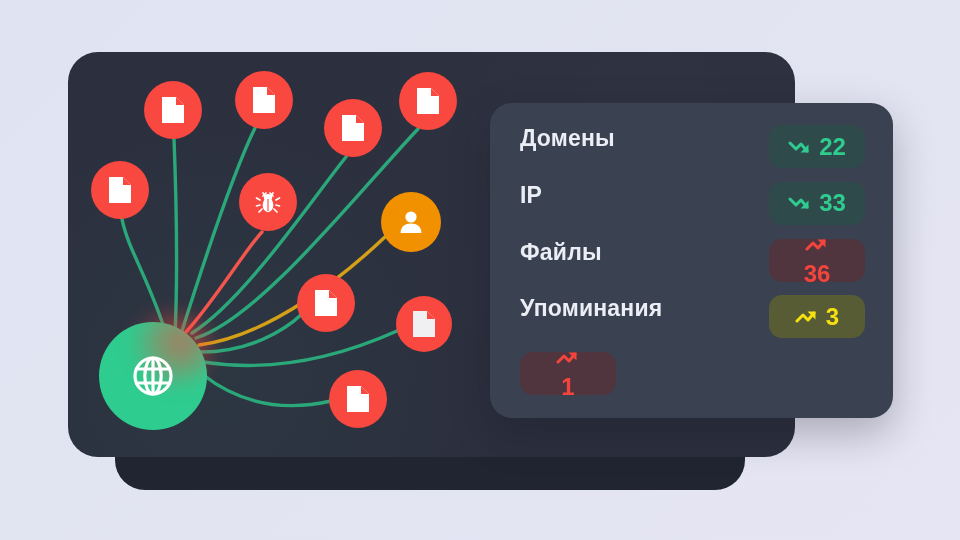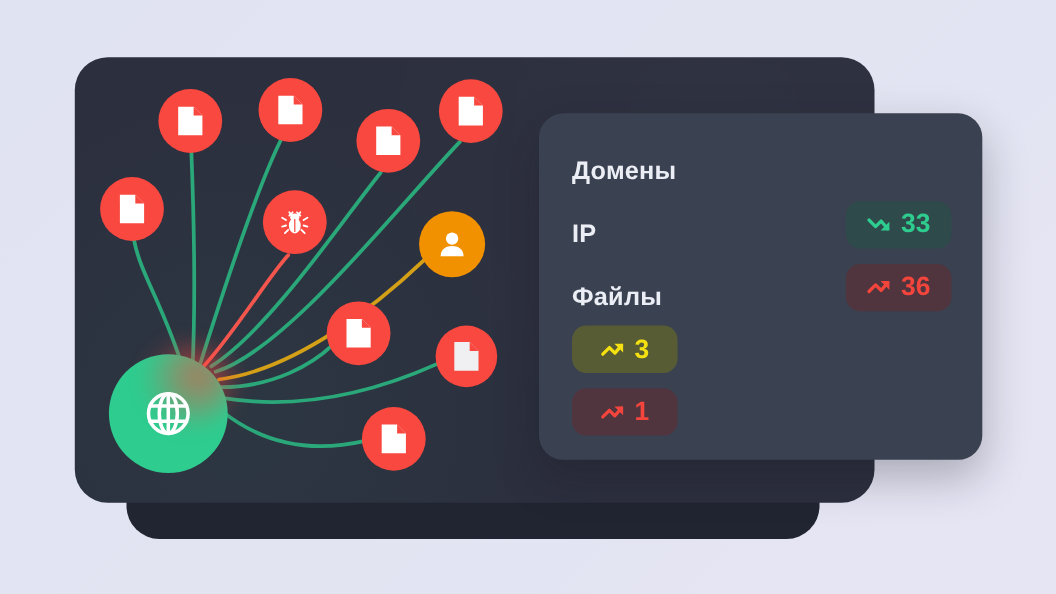--- a/index.html
+++ b/index.html
@@ -109,21 +109,21 @@
     left: 30px;
     right: 28px;
     top: 22px;
     bottom: 22px;
     display: flex;
     flex-direction: column;
     justify-content: space-between;
   }
   .stat-row {
     display: flex;
-    align-items: flex-end;
+    align-items: flex-start;
     justify-content: space-between;
     height: 44px;
   }
   .stat-label {
     color: #eceef6;
     font-size: 23px;
     font-weight: bold;
     letter-spacing: 0.2px;
     white-space: nowrap;
   }
@@ -140,21 +140,21 @@
   }
   .stat-badge .badge-value {
     font-size: 24px;
     font-weight: bold;
     line-height: 1;
   }
   .stat-badge svg { display: block; flex: none; }
 
   .badge-green  { background: #2f4a4a; }
   .badge-green  .badge-value { color: #2ecc8f; }
-  .badge-red    { background: #50353f; }
+  .badge-red    { background: #50353f; flex-direction: column; }
   .badge-red    .badge-value { color: #f4453c; }
   .badge-yellow { background: #575c34; }
   .badge-yellow .badge-value { color: #f5e010; }
 </style>
 </head>
 <body>
 
 <div id="stage">
 
   <div class="card-back"></div>
@@ -266,20 +266,27 @@
         <path d="M24 6 V42"></path>
       </g>
     </svg>
   </div>
 
   <div class="stats-panel">
     <div class="stats-list">
 
       <div class="stat-row">
         <span class="stat-label">Домены</span>
+        <span class="stat-badge badge-green">
+          <svg width="24" height="20" viewBox="0 0 24 20">
+            <path d="M2 6 L8 12 L13 7 L19 14" fill="none" stroke="#2ecc8f" stroke-width="3" stroke-linecap="round" stroke-linejoin="round"></path>
+            <path d="M20.5 15.5 L12.5 15.5 L20.5 7.5 Z" fill="#2ecc8f"></path>
+          </svg>
+          <span class="badge-value">22</span>
+        </span>
       </div>
 
       <div class="stat-row">
         <span class="stat-label">IP</span>
         <span class="stat-badge badge-green">
           <svg width="24" height="20" viewBox="0 0 24 20">
             <path d="M2 6 L8 12 L13 7 L19 14" fill="none" stroke="#2ecc8f" stroke-width="3" stroke-linecap="round" stroke-linejoin="round"></path>
             <path d="M20.5 15.5 L12.5 15.5 L20.5 7.5 Z" fill="#2ecc8f"></path>
           </svg>
           <span class="badge-value">33</span>
@@ -291,20 +298,21 @@
         <span class="stat-badge badge-red">
           <svg width="24" height="20" viewBox="0 0 24 20">
             <path d="M2 14 L8 8 L13 13 L19 6" fill="none" stroke="#f4453c" stroke-width="3" stroke-linecap="round" stroke-linejoin="round"></path>
             <path d="M20.5 4.5 L12.5 4.5 L20.5 12.5 Z" fill="#f4453c"></path>
           </svg>
           <span class="badge-value">36</span>
         </span>
       </div>
 
       <div class="stat-row">
+        <span class="stat-label">Упоминания</span>
         <span class="stat-badge badge-yellow">
           <svg width="24" height="20" viewBox="0 0 24 20">
             <path d="M2 14 L8 8 L13 13 L19 6" fill="none" stroke="#f5e010" stroke-width="3" stroke-linecap="round" stroke-linejoin="round"></path>
             <path d="M20.5 4.5 L12.5 4.5 L20.5 12.5 Z" fill="#f5e010"></path>
           </svg>
           <span class="badge-value">3</span>
         </span>
       </div>
 
       <div class="stat-row">

